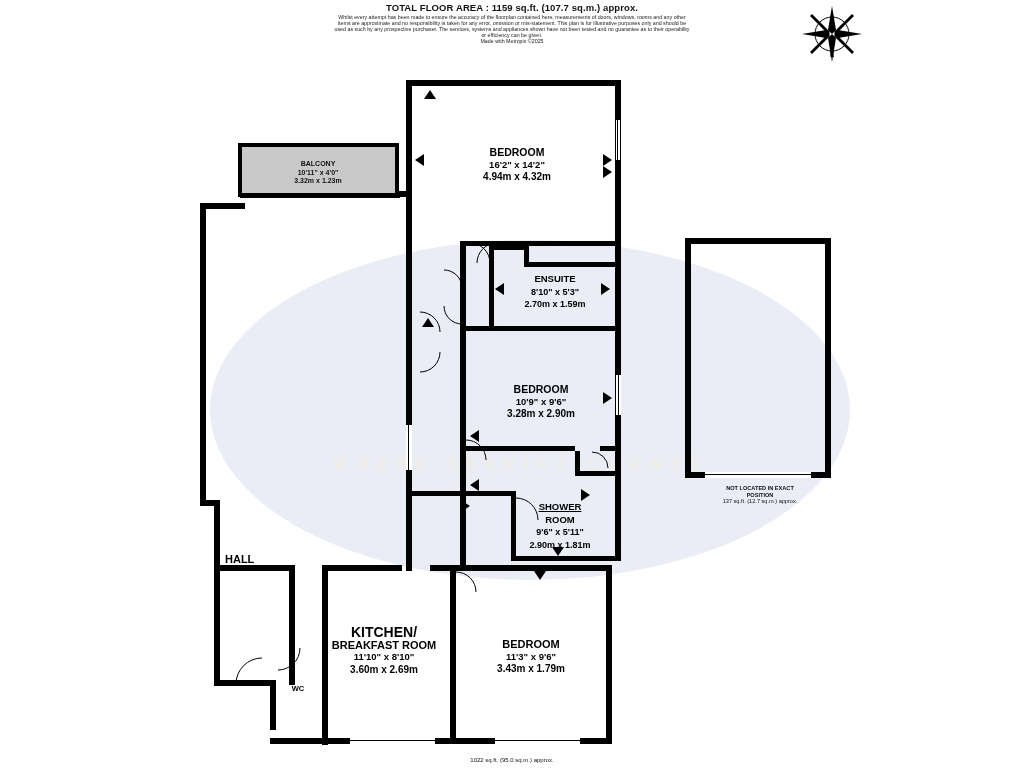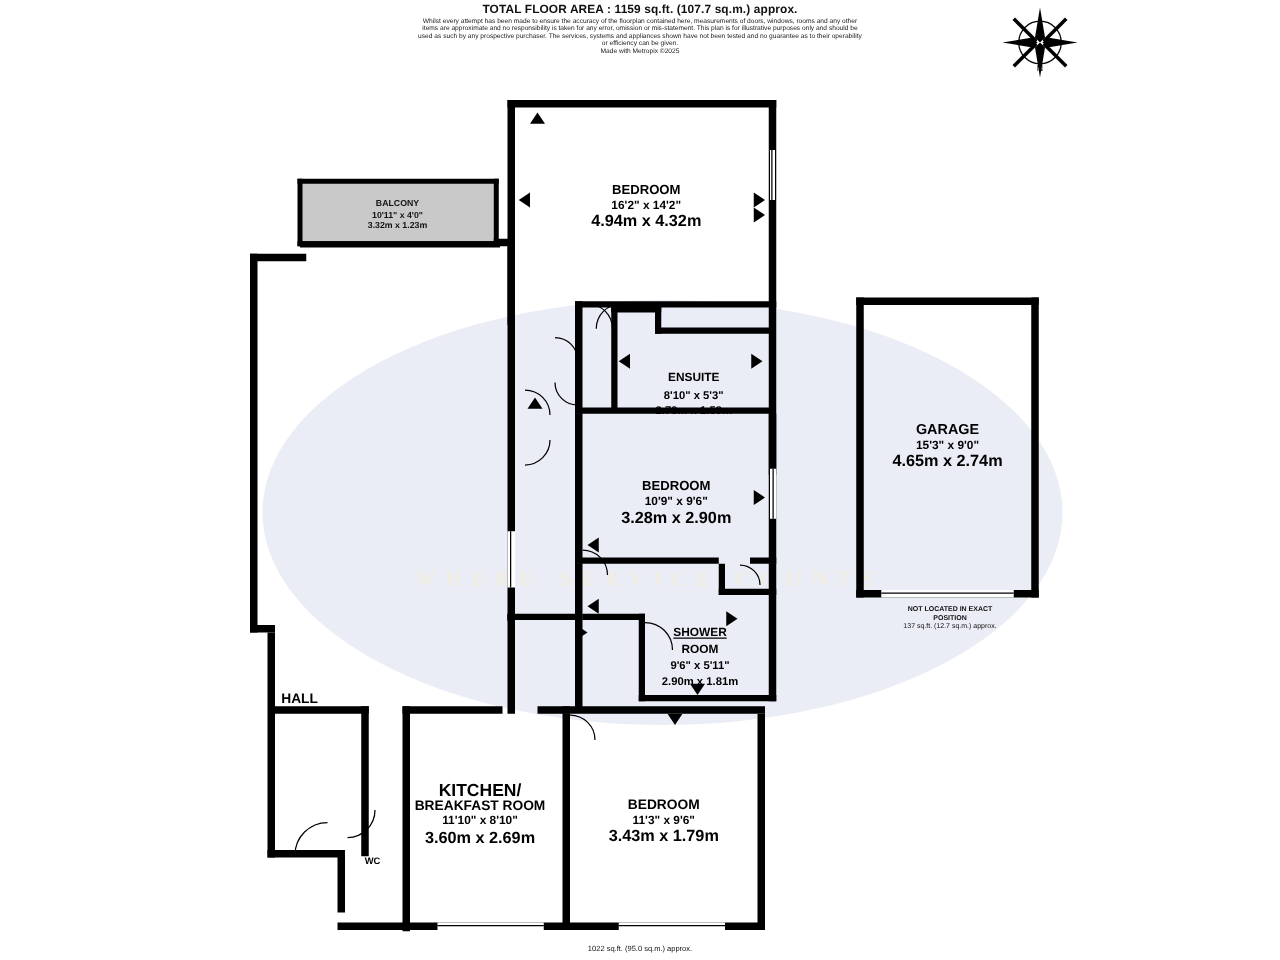--- a/index.html
+++ b/index.html
@@ -74,21 +74,21 @@
   
   .lbl {
     text-align: center;
     font-size: 10px;
     font-weight: bold;
     line-height: 12.5px;
     color: #000;
   }
   .lbl .nm { font-size: 10.5px; }
   .lbl .d1 { font-size: 9.5px; }
-  .lbl .d2 { font-size: 13px; }
+  .lbl .d2 { font-size: 10px; }
   .lbl-sm {
     text-align: center;
     font-size: 7px;
     font-weight: bold;
     line-height: 8.5px;
   }
   .note {
     text-align: center;
     font-size: 5.6px;
     line-height: 6.6px;
@@ -264,31 +264,26 @@
     <div>10'11"  x 4'0"</div>
     <div>3.32m  x 1.23m</div>
   </div>
 
   <div class="abs lbl" style="left:432px; top:146px; width:170px;">
     <div class="nm">BEDROOM</div>
     <div class="d1">16'2"  x 14'2"</div>
     <div class="d2">4.94m  x 4.32m</div>
   </div>
 
-  <div class="abs lbl" style="left:490px; top:273px; width:130px; font-size:9px;margin-top:24px;">
+  <div class="abs lbl" style="left:490px; top:273px; width:130px; font-size:9px;">
     <div class="nm" style="font-size:9.5px;">ENSUITE</div>
     <div class="d1" style="font-size:9px;">8'10"  x 5'3"</div>
     <div class="d2" style="font-size:9px;">2.70m  x 1.59m</div>
   </div>
 
-  <div class="abs lbl" style="left:688px; top:338px; width:140px;">
-    <div class="nm" style="font-size:11.5px;">GARAGE</div>
-    <div class="d1">15'3"  x 9'0"</div>
-    <div class="d2">4.65m  x 2.74m</div>
-  </div>
 
   <div class="abs note" style="left:690px; top:485px; width:140px;">
     <div>NOT LOCATED IN EXACT</div>
     <div>POSITION</div>
   </div>
   <div class="abs note-reg" style="left:690px; top:498px; width:140px;">
     <div>137 sq.ft. (12.7 sq.m.) approx.</div>
   </div>
 
 

